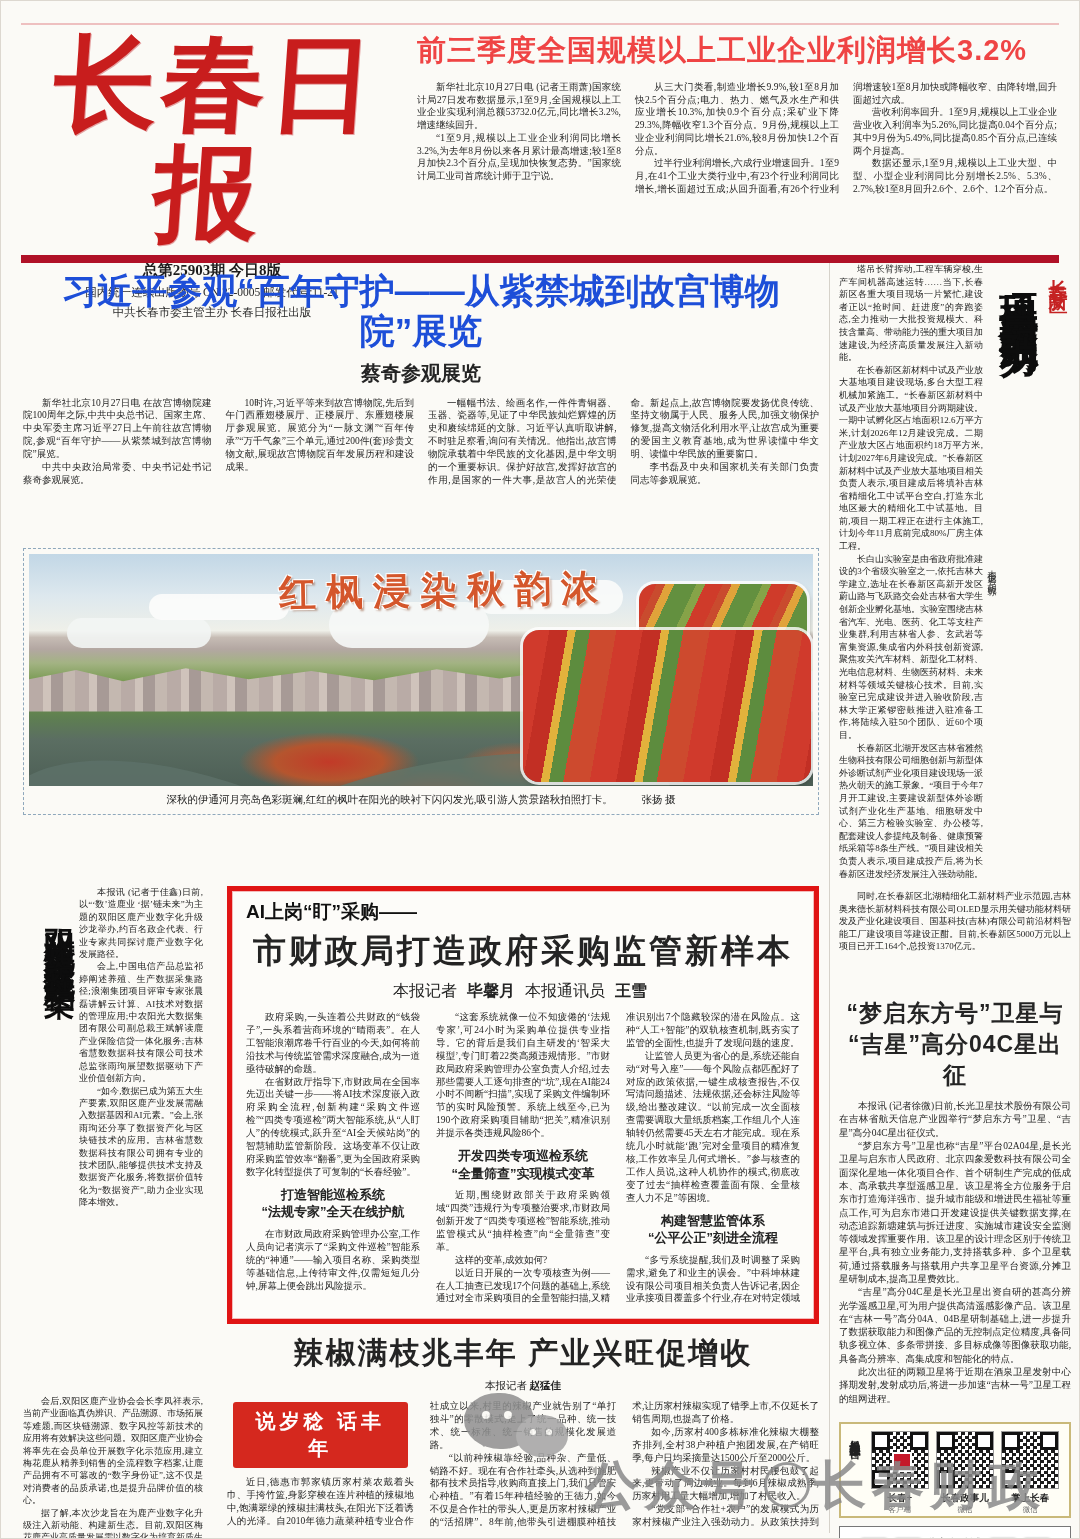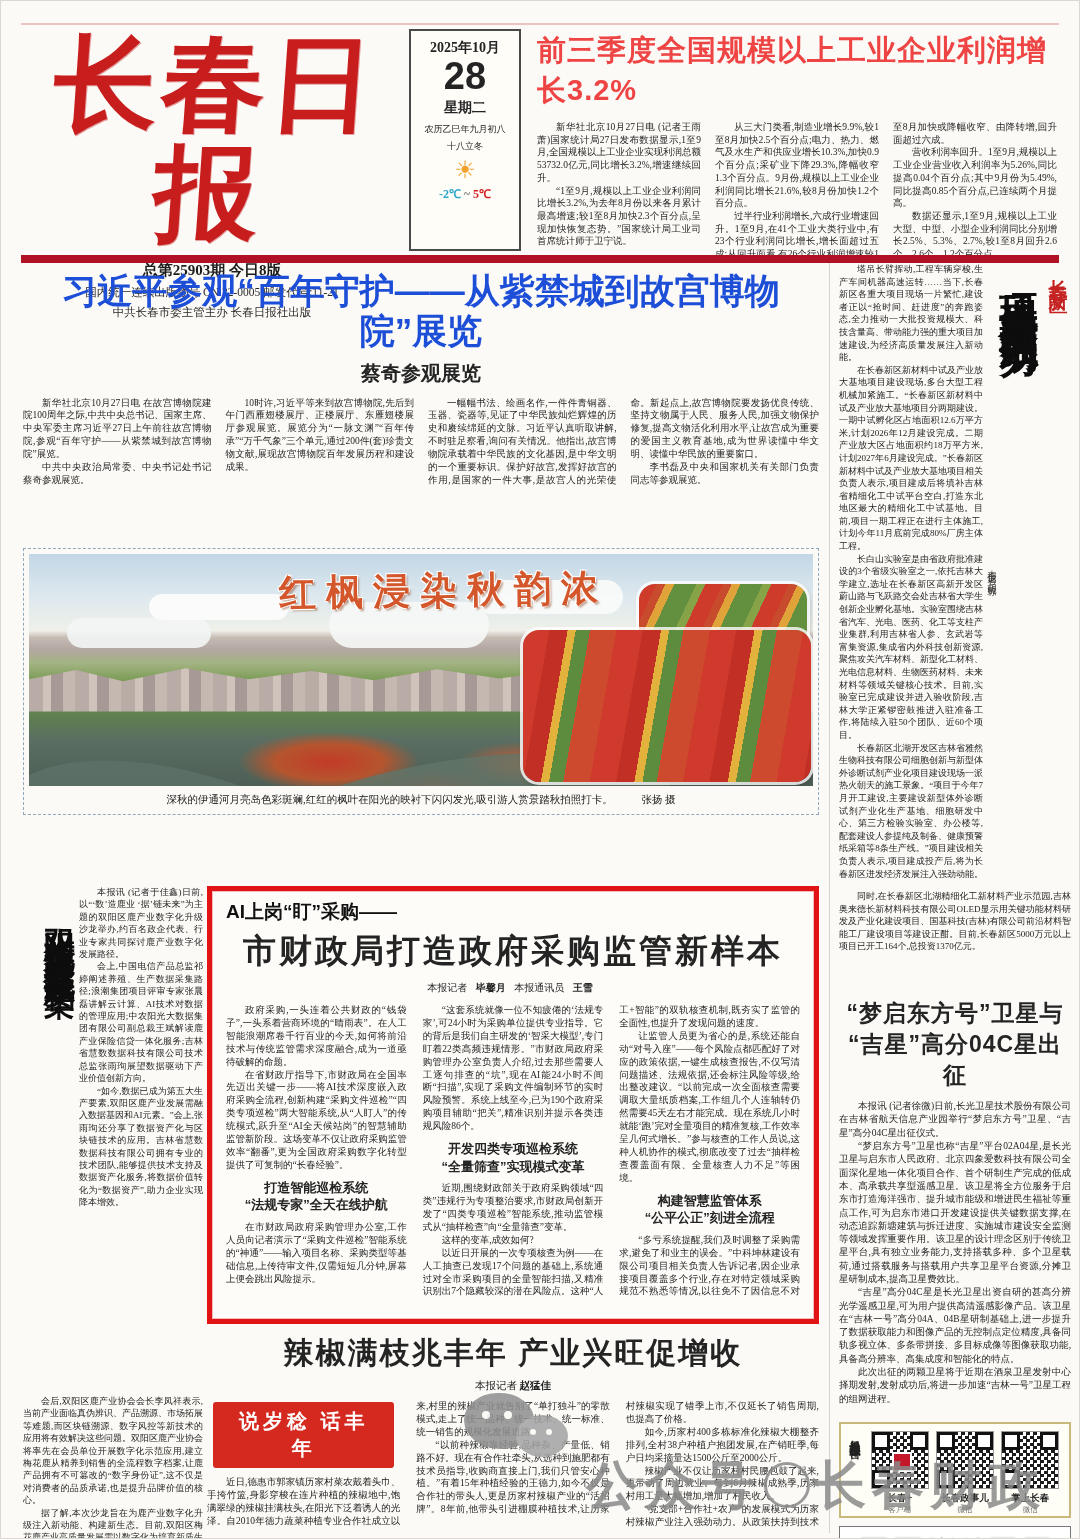--- a/index.html
+++ b/index.html
@@ -65,28 +65,28 @@
   .caption{font-size:10.5px;text-align:center;padding:7px 0 5px 0;color:#222;}
   .caption .credit{margin-left:26px;}
   
   .bottomzone{position:absolute;left:22px;top:885px;width:796px;height:654px;display:flex;overflow:hidden;}
   .deer{width:180px;flex:none;overflow:hidden;}
   .deer-top{display:flex;height:505px;overflow:hidden;}
   .deer-vhead{writing-mode:vertical-rl;font-size:31px;font-weight:900;line-height:1.0;letter-spacing:4px;
       font-family:"Liberation Sans",sans-serif;color:#0d0d0d;padding-top:18px;width:52px;}
   .deer-body{flex:1;font-size:9px;line-height:1.38;text-align:justify;overflow:hidden;padding-left:4px;}
   .deer-cont{font-size:9px;line-height:1.38;text-align:justify;margin-top:4px;overflow:hidden;}
-  .rightstack{flex:1;display:flex;flex-direction:column;margin-left:4px;}
+  .rightstack{flex:1;display:flex;flex-direction:column;margin-left:24px;}
   
   .aibox{border:5px solid #e01414;box-shadow:0 0 0 1px #f5baba inset;padding:8px 14px 10px 14px;height:438px;
          box-sizing:border-box;background:#fdfcf9;overflow:hidden;}
   .ai-kicker{font-size:19px;font-weight:bold;font-family:"Liberation Sans",sans-serif;color:#111;}
   .ai-head{font-size:33px;font-weight:900;text-align:center;letter-spacing:3px;margin-top:4px;
            font-family:"Liberation Sans",sans-serif;}
-  .ai-byline{font-size:10px;text-align:center;margin:7px 0 9px 0;}
+  .ai-byline{font-size:16px;text-align:center;margin:7px 0 9px 0;}
   .ai-byline b{margin:0 6px;}
   .ai-body{column-count:3;column-gap:16px;font-size:9.5px;line-height:1.36;text-align:justify;height:302px;overflow:hidden;}
   .ai-body h4{margin:7px 0;text-align:center;font-size:13px;line-height:1.35;font-family:"Liberation Sans",sans-serif;
               break-inside:avoid;text-indent:0;}
   
   .pepper{margin-top:9px;overflow:hidden;}
   .pp-head{font-size:30px;font-weight:900;text-align:center;letter-spacing:2px;font-family:"Liberation Sans",sans-serif;}
   .pp-byline{font-size:10.5px;text-align:center;margin:5px 0 7px 0;}
   .pp-body{column-count:3;column-gap:16px;font-size:9.5px;line-height:1.36;text-align:justify;height:130px;overflow:hidden;}
   .pp-badge{display:block;background:#d5281e;color:#fff;font-size:20px;font-weight:900;text-align:center;
@@ -139,33 +139,20 @@
   <div class="hairline"></div>
 
   <div class="header">
     <div class="masthead">
       <span class="paper-title">长春日报</span>
       <div class="issue-line">总第25903期  今日8版</div>
       <div class="pub-line">国内统一连续出版物号 CN 22-0005    邮发代号:11-21</div>
       <div class="pub-line">中共长春市委主管主办      长春日报社出版</div>
     </div>
 
-    <div class="datebox">
-      <div class="db-ym">2025年10月</div>
-      <div class="db-day">28</div>
-      <div class="db-week">星期二</div>
-      <div class="db-lunar">农历乙巳年九月初八</div>
-      <div class="db-term">十八立冬</div>
-      <div class="db-sun">☀</div>
-      <div class="db-temp">
-        <span class="t-low">-2℃</span>
-        <span class="t-tilde">~</span>
-        <span class="t-high">5℃</span>
-      </div>
-    </div>
 
     <div class="topstory">
       <div class="ts-head">前三季度全国规模以上工业企业利润增长3.2%</div>
       <div class="ts-body">
           <p>新华社北京10月27日电 (记者王雨萧)国家统计局27日发布数据显示,1至9月,全国规模以上工业企业实现利润总额53732.0亿元,同比增长3.2%,增速继续回升。</p>
           <p>“1至9月,规模以上工业企业利润同比增长3.2%,为去年8月份以来各月累计最高增速;较1至8月加快2.3个百分点,呈现加快恢复态势。”国家统计局工业司首席统计师于卫宁说。</p>
           <p>从三大门类看,制造业增长9.9%,较1至8月加快2.5个百分点;电力、热力、燃气及水生产和供应业增长10.3%,加快0.9个百分点;采矿业下降29.3%,降幅收窄1.3个百分点。9月份,规模以上工业企业利润同比增长21.6%,较8月份加快1.2个百分点。</p>
           <p>过半行业利润增长,六成行业增速回升。1至9月,在41个工业大类行业中,有23个行业利润同比增长,增长面超过五成;从回升面看,有26个行业利润增速较1至8月加快或降幅收窄、由降转增,回升面超过六成。</p>
           <p>营收利润率回升。1至9月,规模以上工业企业营业收入利润率为5.26%,同比提高0.04个百分点;其中9月份为5.49%,同比提高0.85个百分点,已连续两个月提高。</p>
           <p>数据还显示,1至9月,规模以上工业大型、中型、小型企业利润同比分别增长2.5%、5.3%、2.7%,较1至8月回升2.6个、2.6个、1.2个百分点。</p>

